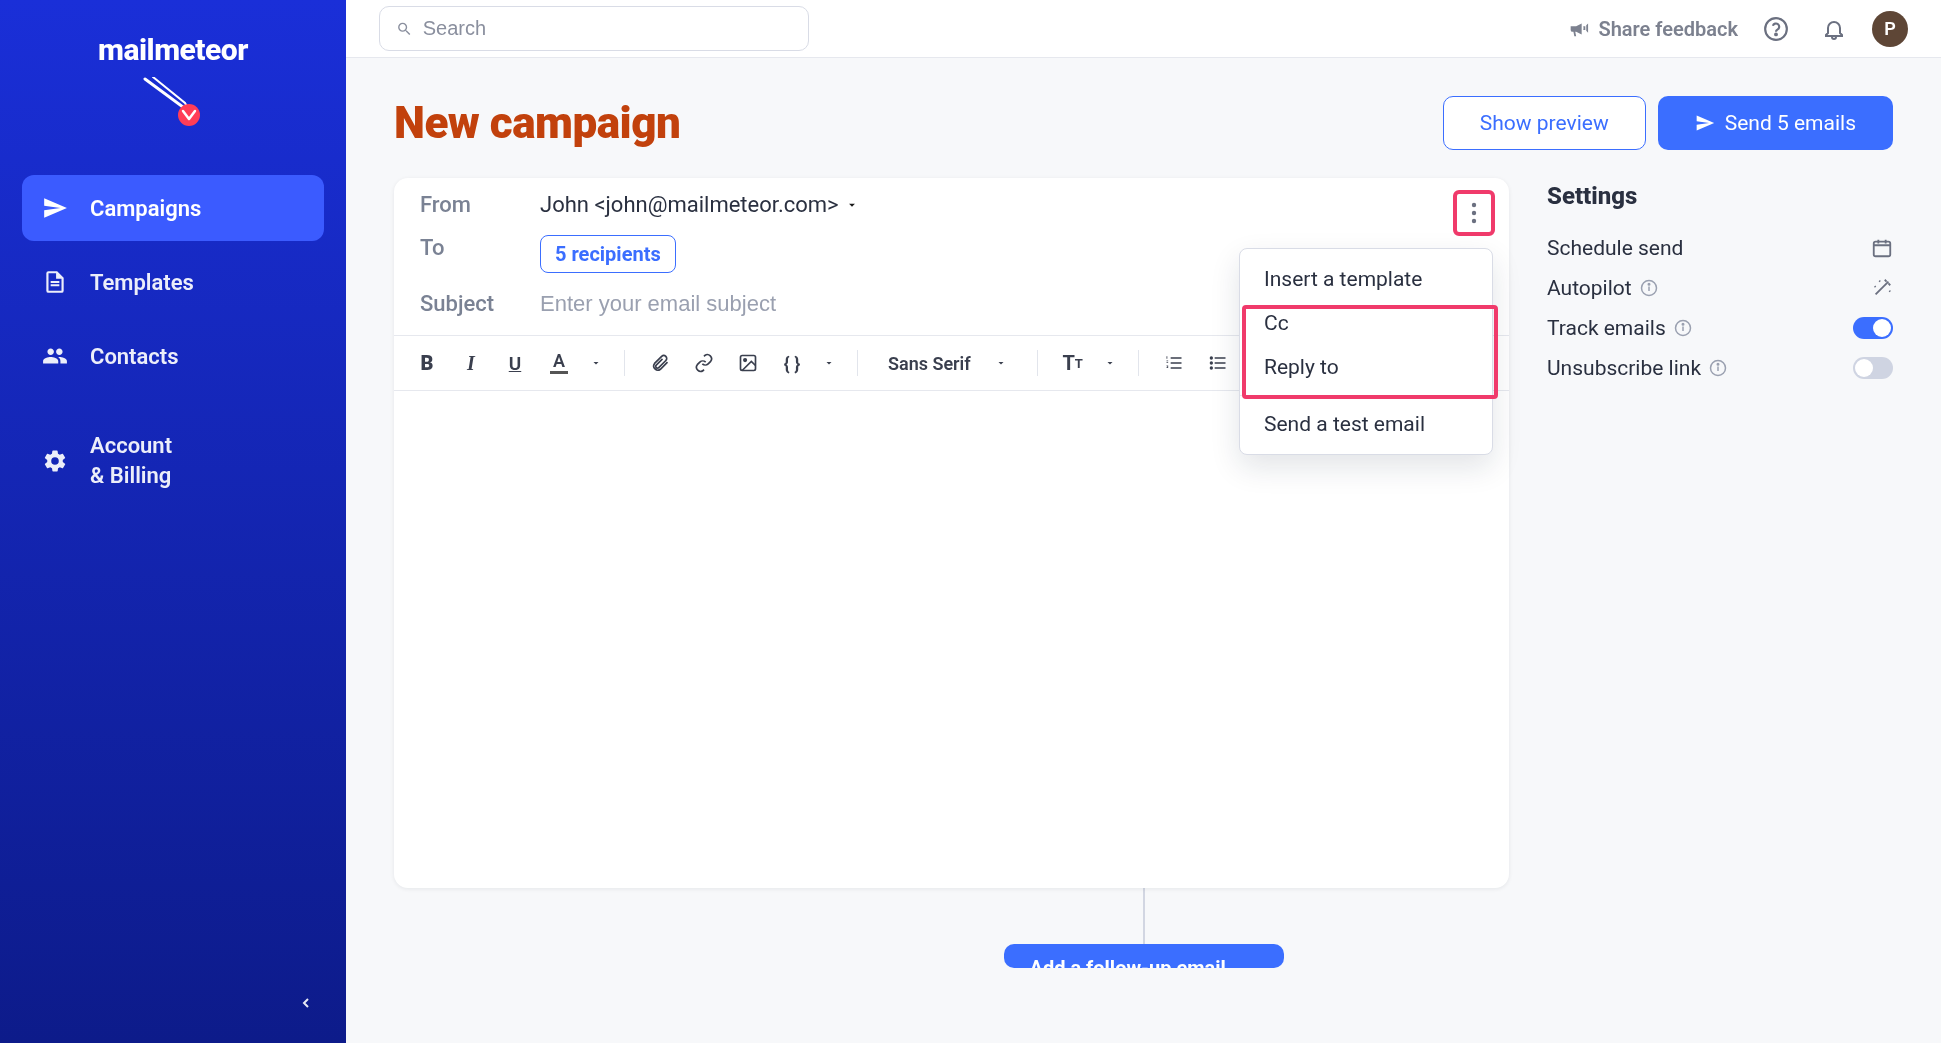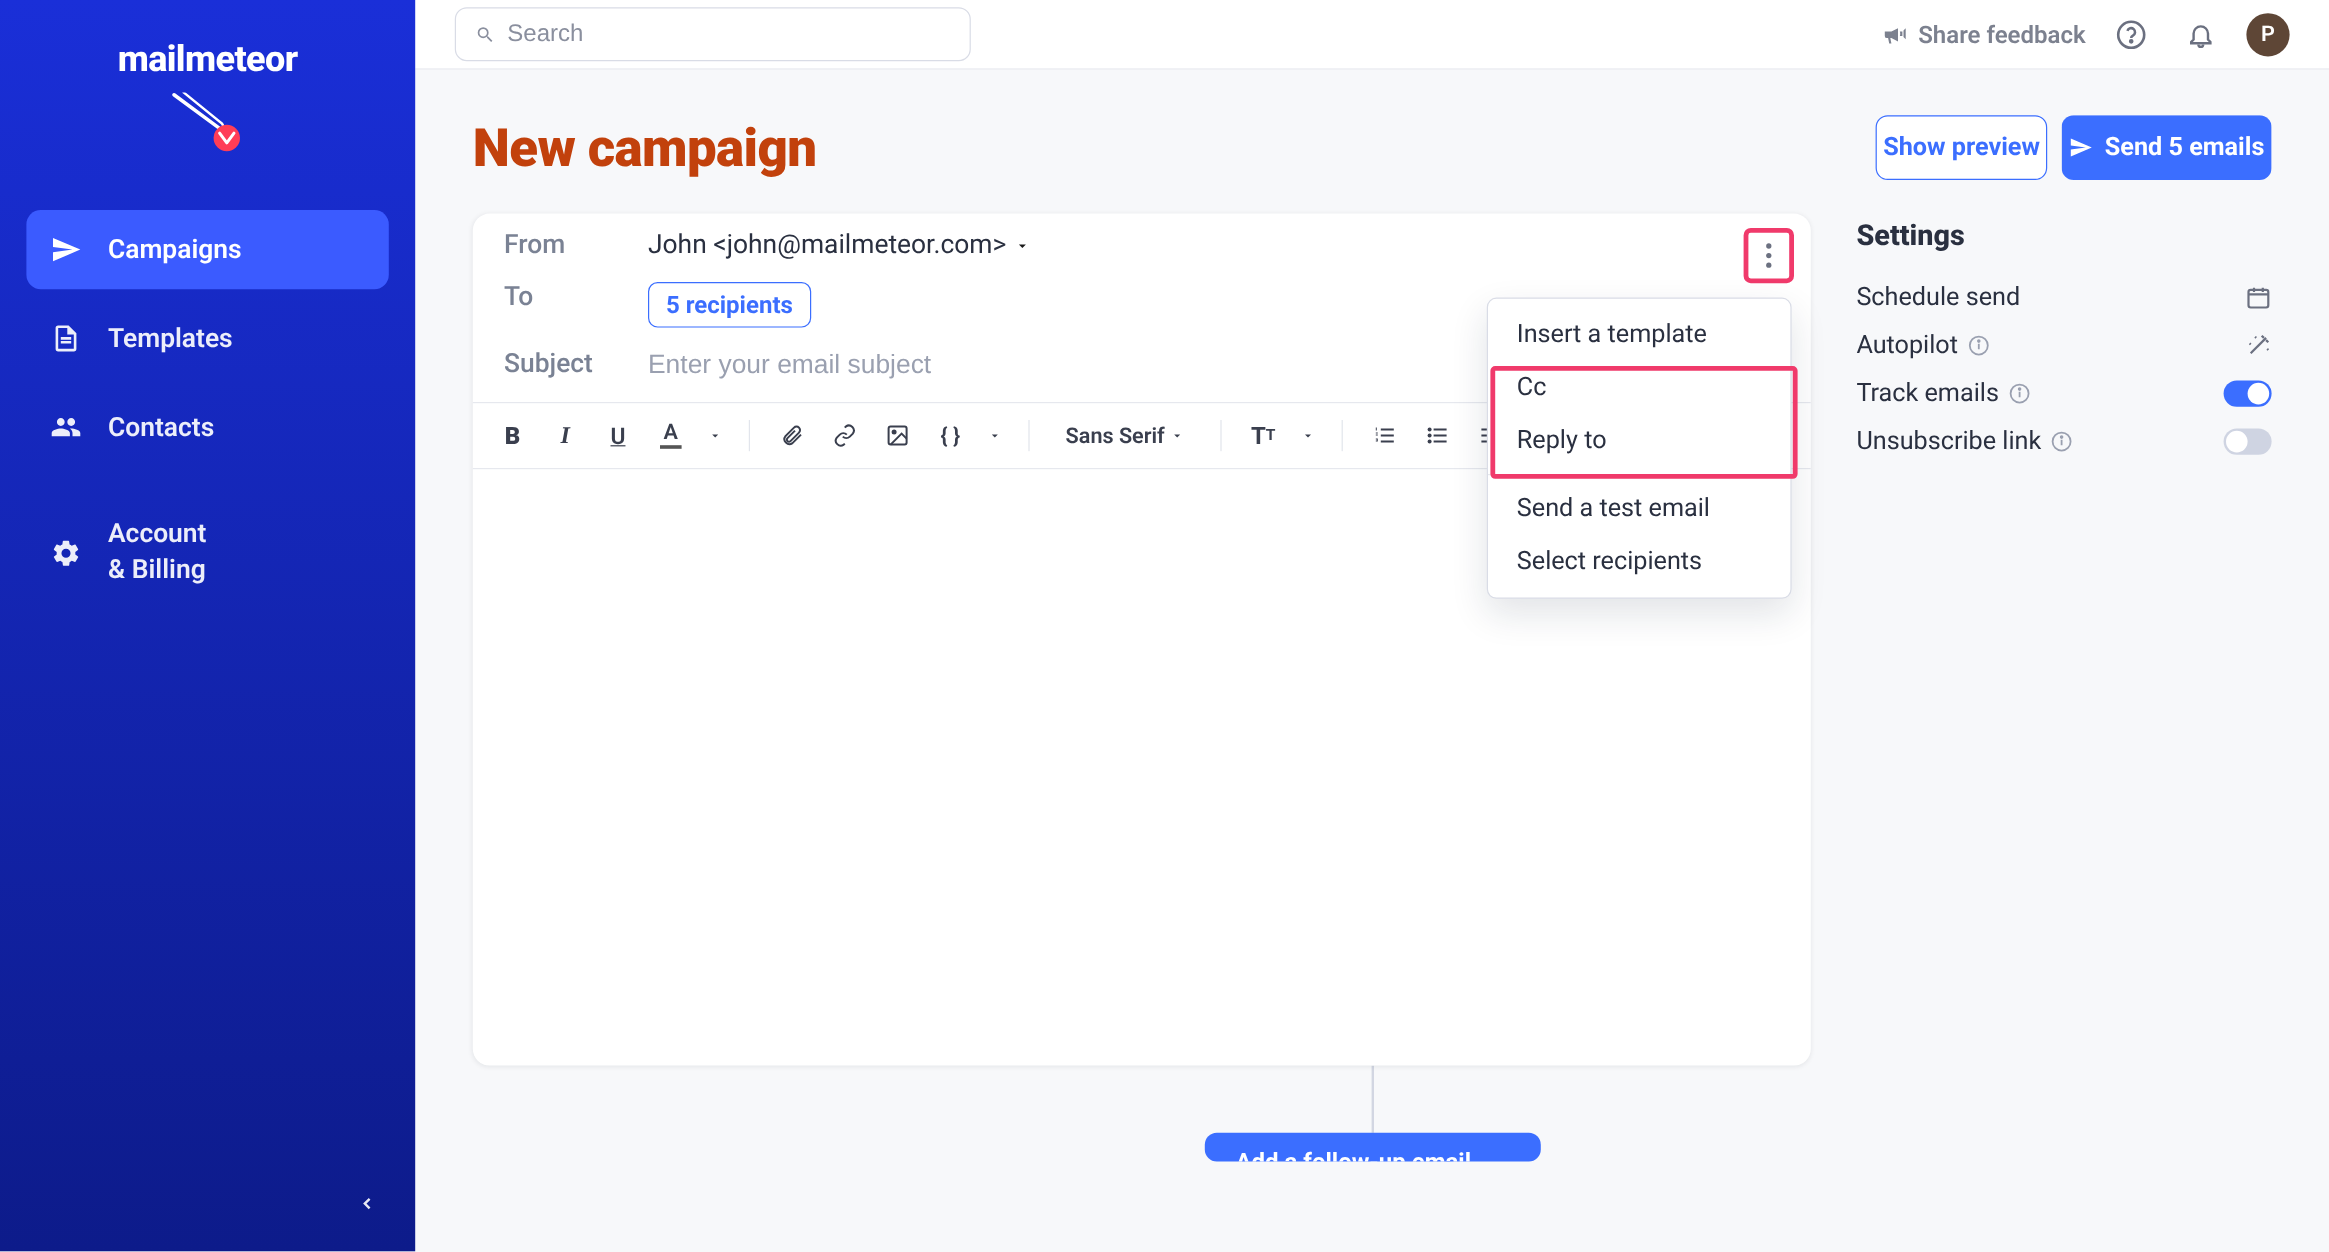--- a/index.html
+++ b/index.html
@@ -76,21 +76,21 @@
   display: flex; align-items: center; justify-content: center;
   font-size: 18px;
 }
 
 
 .content { padding: 38px 48px 0 48px; flex:1; position:relative; }
 .page-header { display: flex; align-items: center; }
 .page-title { font-size: 44px; font-weight: 900; color: #c2410c; letter-spacing: -0.5px; }
 .header-actions { margin-left: auto; display: flex; gap: 12px; }
 .btn {
-  padding: 14px 5px; border-radius: 10px; font-size: 21px; font-weight: 700;
+  padding: 14px 36px; border-radius: 10px; font-size: 21px; font-weight: 400;
   cursor: pointer; display: inline-flex; align-items: center; gap: 10px;
   border: 1px solid transparent;
 }
 .btn-outline {
   border-color: #3b6eff; color: #3b6eff; background: #fff;
 }
 .btn-primary { background: #3b6eff; color: #fff; }
 
 .layout { display: flex; gap: 38px; margin-top: 28px; align-items: flex-start; }
 .composer {
@@ -138,21 +138,21 @@
 
 
 .toolbar {
   border-top: 1px solid #e6e8ee; border-bottom: 1px solid #e6e8ee;
   display: flex; align-items: center; padding: 10px 16px; gap: 10px;
 }
 .tgroup { display:flex; align-items:center; gap:10px; }
 .tdiv { width:1px; height:26px; background:#e2e5ec; margin: 0 8px; }
 .tbtn { width: 34px; height: 34px; display:flex; align-items:center; justify-content:center; cursor:pointer; border-radius:6px; color:#3a3f4e; }
 .font-sel {
-  display:flex; align-items:center; gap:4px; padding: 6px 12px; cursor:pointer;
+  display:flex; align-items:center; gap:24px; padding: 6px 12px; cursor:pointer;
   color:#3a3f4e; font-weight:600; font-size:18px;
 }
 
 .editor-body { flex:1; }
 
 
 .followup { display:flex; flex-direction:column; align-items:center; margin-top:0; }
 .vline { width:2px; height:56px; background:#d2d6e2; }
 .follow-btn {
   background:#3b6eff; color:#fff; border-radius:10px;
@@ -306,21 +306,20 @@
                   <circle cx="3" cy="19" r="2.2"></circle>
                 </svg>
             </div>
           </div>
           <div class="dropdown">
             <div class="dd-item">Insert a template</div>
             <div class="dd-item">Cc</div>
             <div class="dd-item">Reply to</div>
             <div class="dd-sep"></div>
             <div class="dd-item">Send a test email</div>
-            <div class="dd-item">Select recipients</div>
           </div>
           <div class="dd-highlight-box"></div>
 
           <div class="toolbar">
             <div class="tgroup">
               <div class="tbtn">
                   <span style="font-weight:900;font-size:20px;">B</span>
                 </div>
               <div class="tbtn">
                   <span style="font-style:italic;font-family:serif;font-size:20px;font-weight:700;">I</span>

